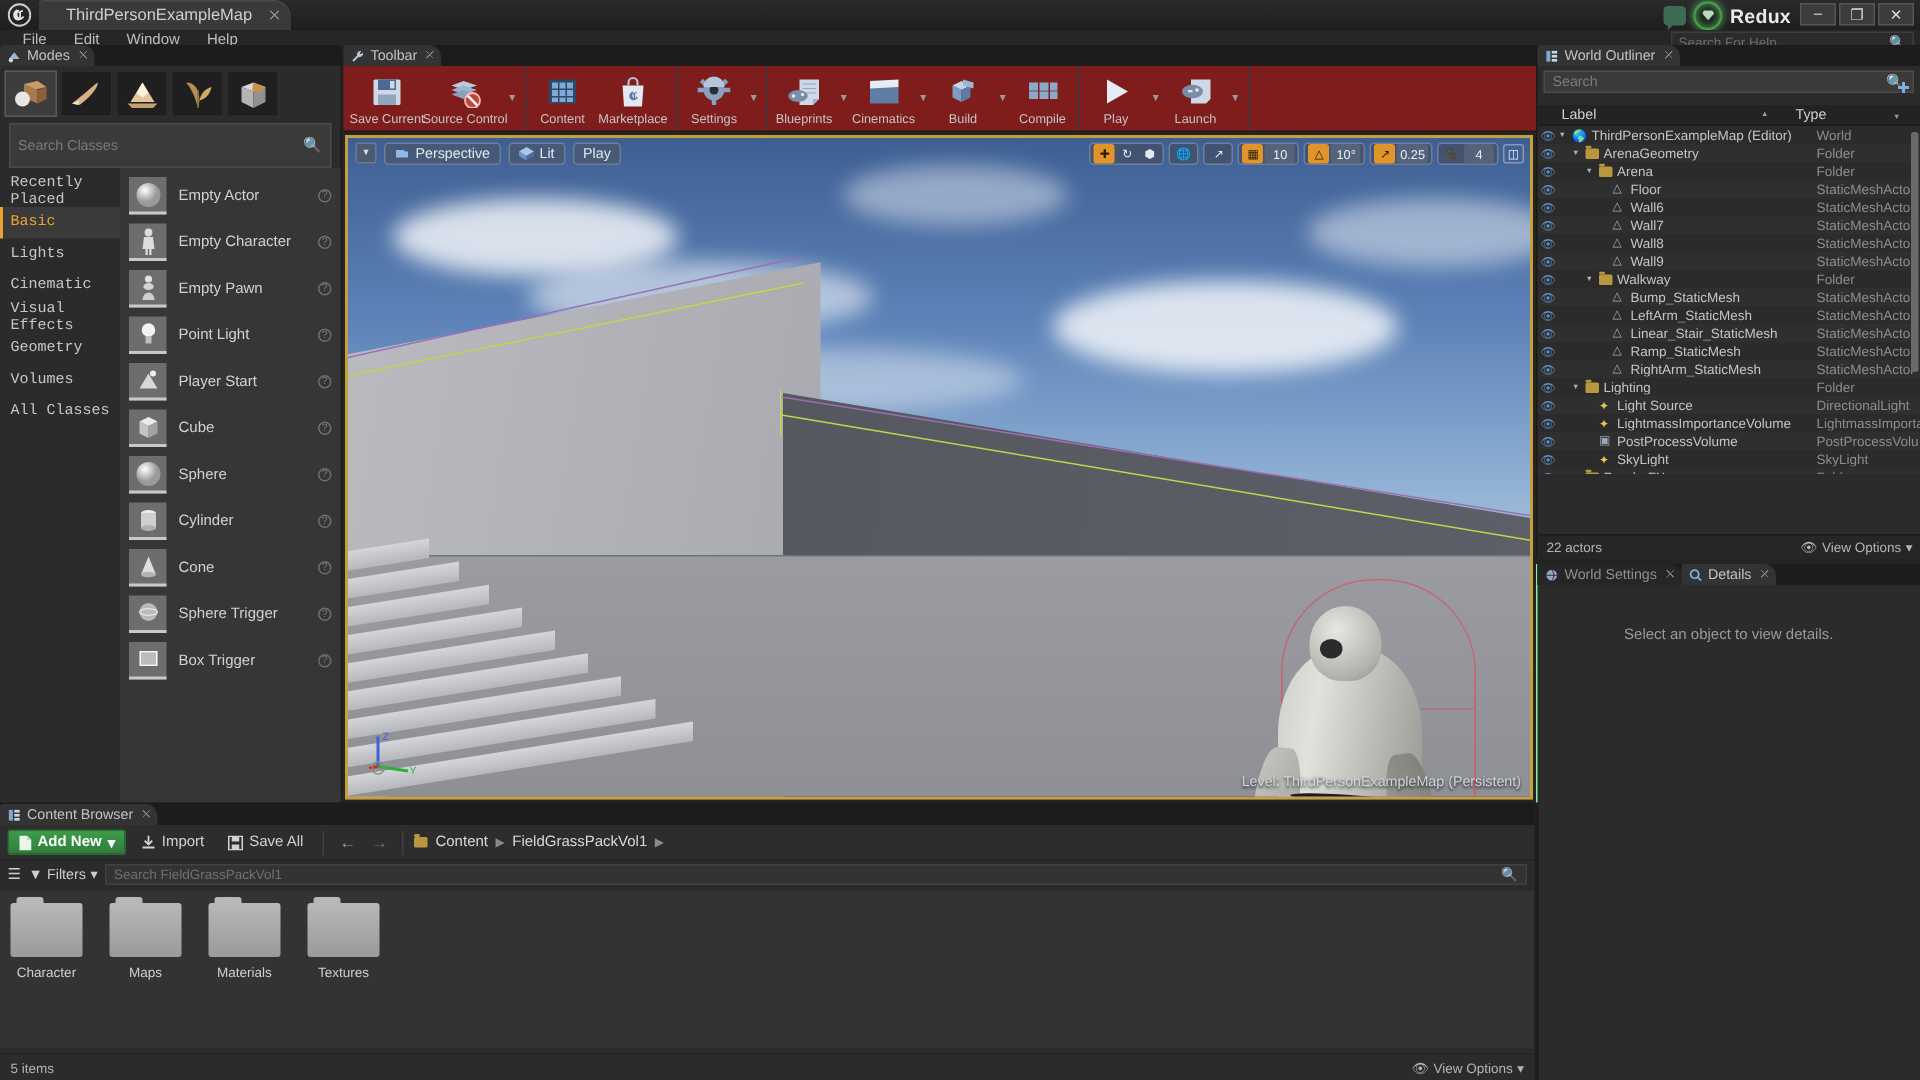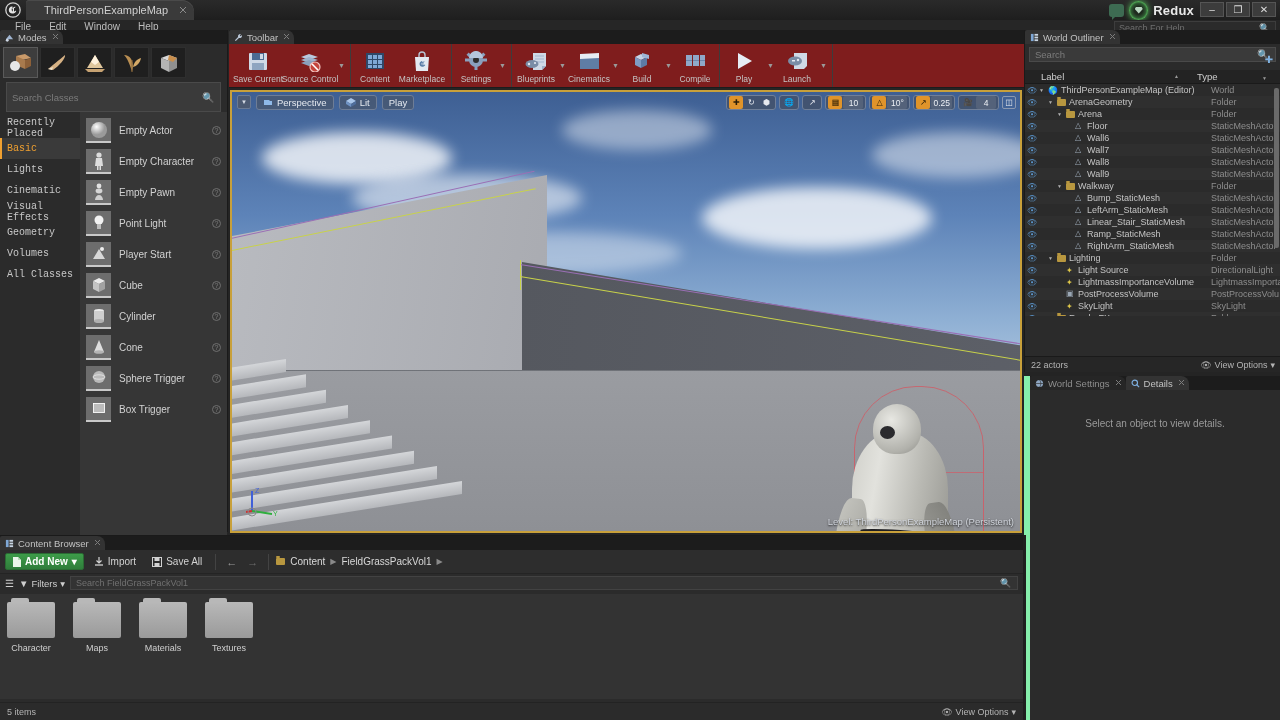--- a/index.html
+++ b/index.html
@@ -317,21 +317,21 @@
   .ol-foot{
     position:absolute; left:0; bottom:0; width:256px; height:16px; background:#262626;
     display:flex;align-items:center; padding:0 6px; font-size:9px; color:#b4b4b4;
     border-top:1px solid #1a1a1a;
   }
   .ol-foot .vo{margin-left:auto; display:flex;align-items:center;gap:3px;}
 
   
   .details{
     position:absolute; right:0; top:376px; width:256px; height:344px;
-    background:#2b2b2b; border-left:6px solid #86efac;
+    background:#2b2b2b; border-left:1px solid #86efac;
   }
   .det-body{
     height:320px; display:flex; align-items:flex-start; justify-content:center; padding-top:28px;
     font-size:10px; color:#9a9a9a;
   }
 
   
   .cbrowser{
     position:absolute; left:0; top:535px; width:1023px; height:185px;
     background:#2b2b2b; border-top:1px solid #1a1a1a;
@@ -552,20 +552,35 @@
           </div>
           <div class="place-row">
             <div class="place-thumb">
               <svg width="20" height="20" viewBox="0 0 20 20">
                 <path d="M4 6l6-3 6 3-6 3z" fill="#ebebeb"></path>
                 <path d="M4 6v8l6 3V9z" fill="#c4c4c4"></path>
                 <path d="M10 9l6-3v8l-6 3z" fill="#a2a2a2"></path>
               </svg>
             </div>
             <div class="place-name">Cube</div>
+            <div class="place-help">?</div>
+          </div>
+          <div class="place-row">
+            <div class="place-thumb">
+              <svg width="20" height="20" viewBox="0 0 20 20">
+                <circle cx="10" cy="10" r="8" fill="url(#g1)"></circle>
+                <defs>
+                  <radialGradient id="g1" cx="35%" cy="30%">
+                    <stop offset="0%" stop-color="#fff"></stop>
+                    <stop offset="100%" stop-color="#9a9a9a"></stop>
+                  </radialGradient>
+                </defs>
+              </svg>
+            </div>
+            <div class="place-name">Sphere</div>
             <div class="place-help">?</div>
           </div>
           <div class="place-row">
             <div class="place-thumb">
               <svg width="20" height="20" viewBox="0 0 20 20">
                 <ellipse cx="10" cy="5" rx="5" ry="2" fill="#ececec"></ellipse>
                 <rect x="5" y="5" width="10" height="10" fill="#cfcfcf"></rect>
                 <ellipse cx="10" cy="15" rx="5" ry="2" fill="#b0b0b0"></ellipse>
               </svg>
             </div>

